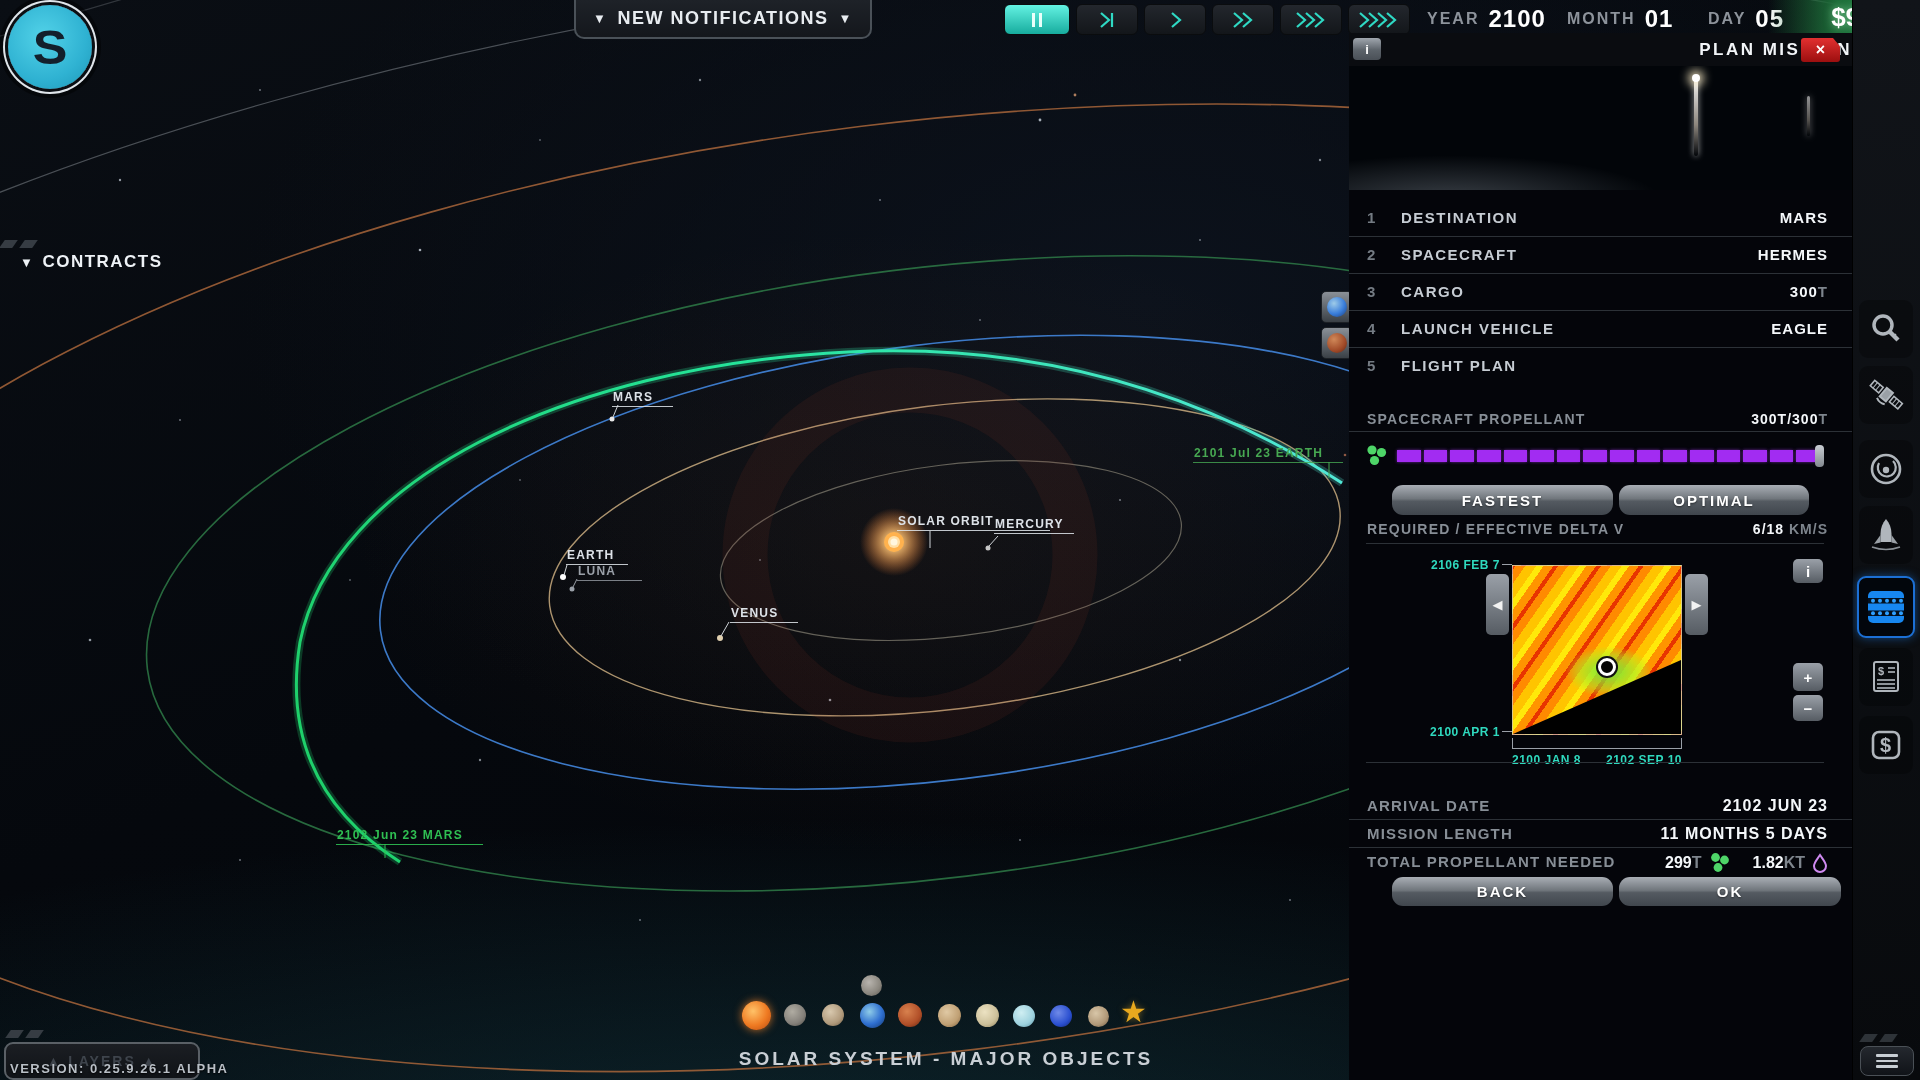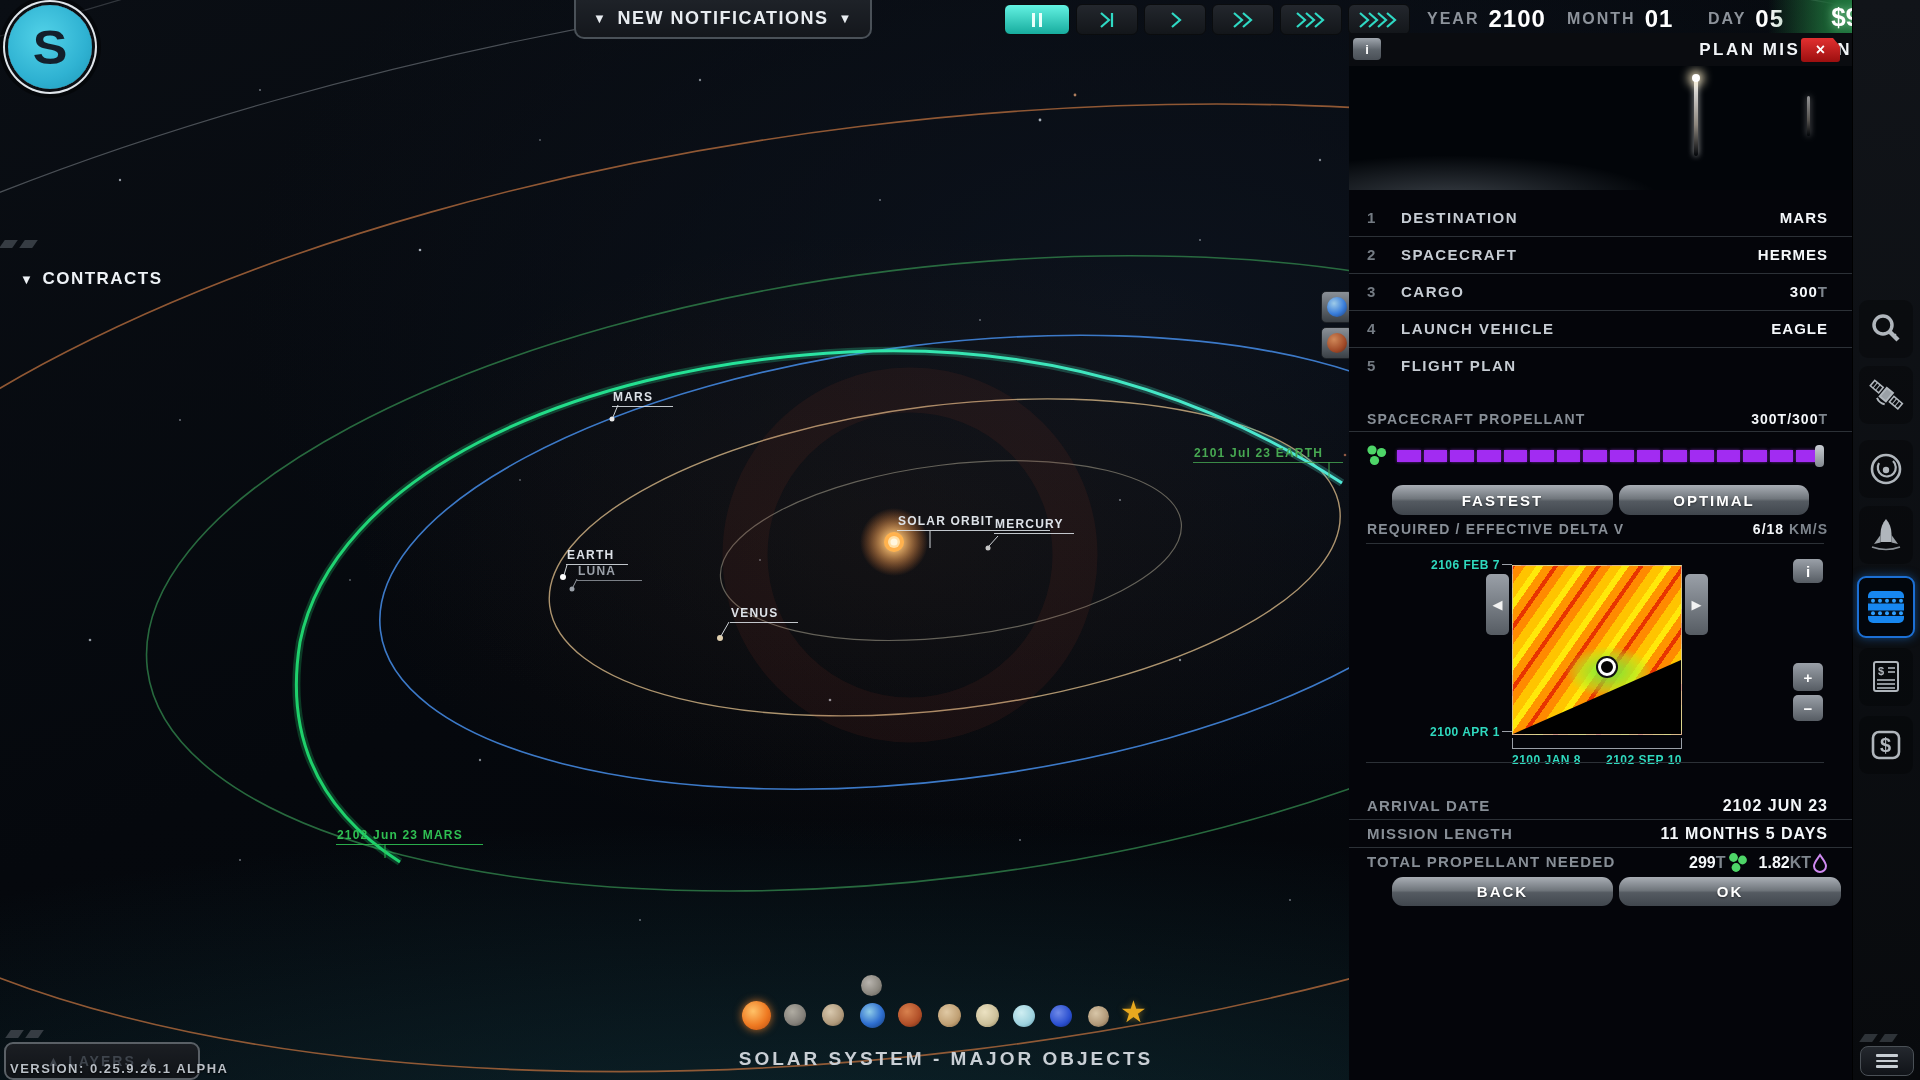--- a/index.html
+++ b/index.html
@@ -16,21 +16,21 @@
   #orbit-svg{position:absolute;left:0;top:0;}
 
   .map-label{position:absolute;font:700 12px "Liberation Sans","DejaVu Sans",sans-serif;
     letter-spacing:1.2px;color:#dde2e8;border-bottom:1px solid rgba(225,230,236,.85);
     padding:0 20px 2px 1px;white-space:nowrap;}
   .map-label.dim{color:#9aa0a8;border-bottom-color:rgba(150,156,164,.8);}
   .map-label.green1{color:#47a852;border-bottom-color:rgba(70,168,82,.8);font-size:12px;}
   .map-label.green2{color:#2fbf52;border-bottom-color:rgba(47,191,82,.9);}
 
   
-  #contracts{position:absolute;left:20px;top:269px;font:800 17px "Liberation Sans","DejaVu Sans",sans-serif;
+  #contracts{position:absolute;left:20px;top:252px;font:800 17px "Liberation Sans","DejaVu Sans",sans-serif;
     letter-spacing:1.5px;color:#eef2f6;text-align:center;}
   #contracts .caret{font-size:13px;margin-right:8px;}
   .deco{position:absolute;background:#363c43;width:13px;height:8px;transform:skewX(-35deg);}
 
   
   #logo{position:absolute;left:8px;top:5px;width:84px;height:84px;border-radius:50%;
     background:radial-gradient(circle at 42% 38%, #52d2e8, #2fb2d2 60%, #1d96b6);
     box-shadow:0 0 0 3px #0b0f14, 0 0 0 5px #dfe5ea, 0 0 0 9px rgba(0,0,0,.45);
     display:flex;align-items:center;justify-content:center;}
   #logo span{font:900 52px "Liberation Sans","DejaVu Sans",sans-serif;color:#13202c;transform:scaleY(.92);}
@@ -148,21 +148,21 @@
     color:#f2f2f2;font-size:13px;}
   .pork-sq{position:absolute;width:30px;border-radius:5px;
     background:linear-gradient(180deg,#9aa0a8,#565c63);display:flex;align-items:center;justify-content:center;
     color:#fff;font:800 15px "Liberation Sans","DejaVu Sans",sans-serif;}
   .axis-line{position:absolute;background:#9aa0a8;}
 
   .date-row{position:absolute;left:0;width:503px;height:27px;border-bottom:1px solid #2c3137;}
   .date-label{position:absolute;left:18px;top:5px;font:700 15px "Liberation Sans","DejaVu Sans",sans-serif;
     letter-spacing:1.2px;color:#878e96;}
   .date-row .row-value{top:5px;font-size:16px;}
-  #total-units{position:absolute;right:24px;top:849px;display:flex;align-items:center;gap:1px;
+  #total-units{position:absolute;right:24px;top:849px;display:flex;align-items:center;gap:7px;
     font:700 16px "Liberation Sans","DejaVu Sans",sans-serif;color:#f4f7fa;}
 </style>
 </head>
 <body>
 
 <div id="app">
 
   <div id="map">
     <svg id="orbit-svg" width="1852" height="1080">
       <defs>

